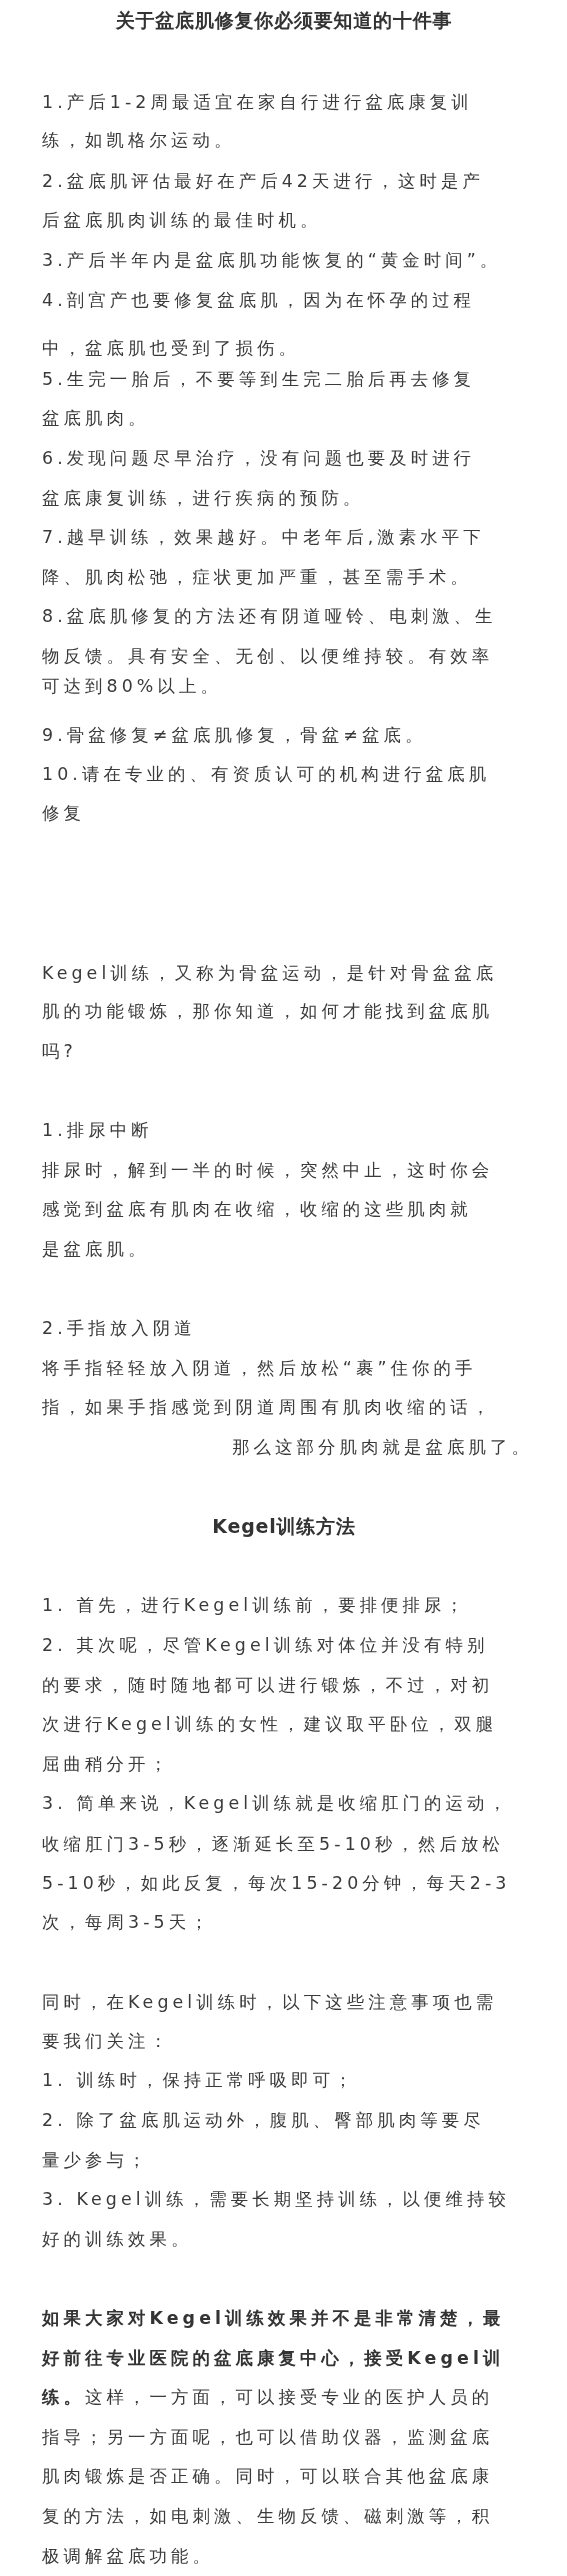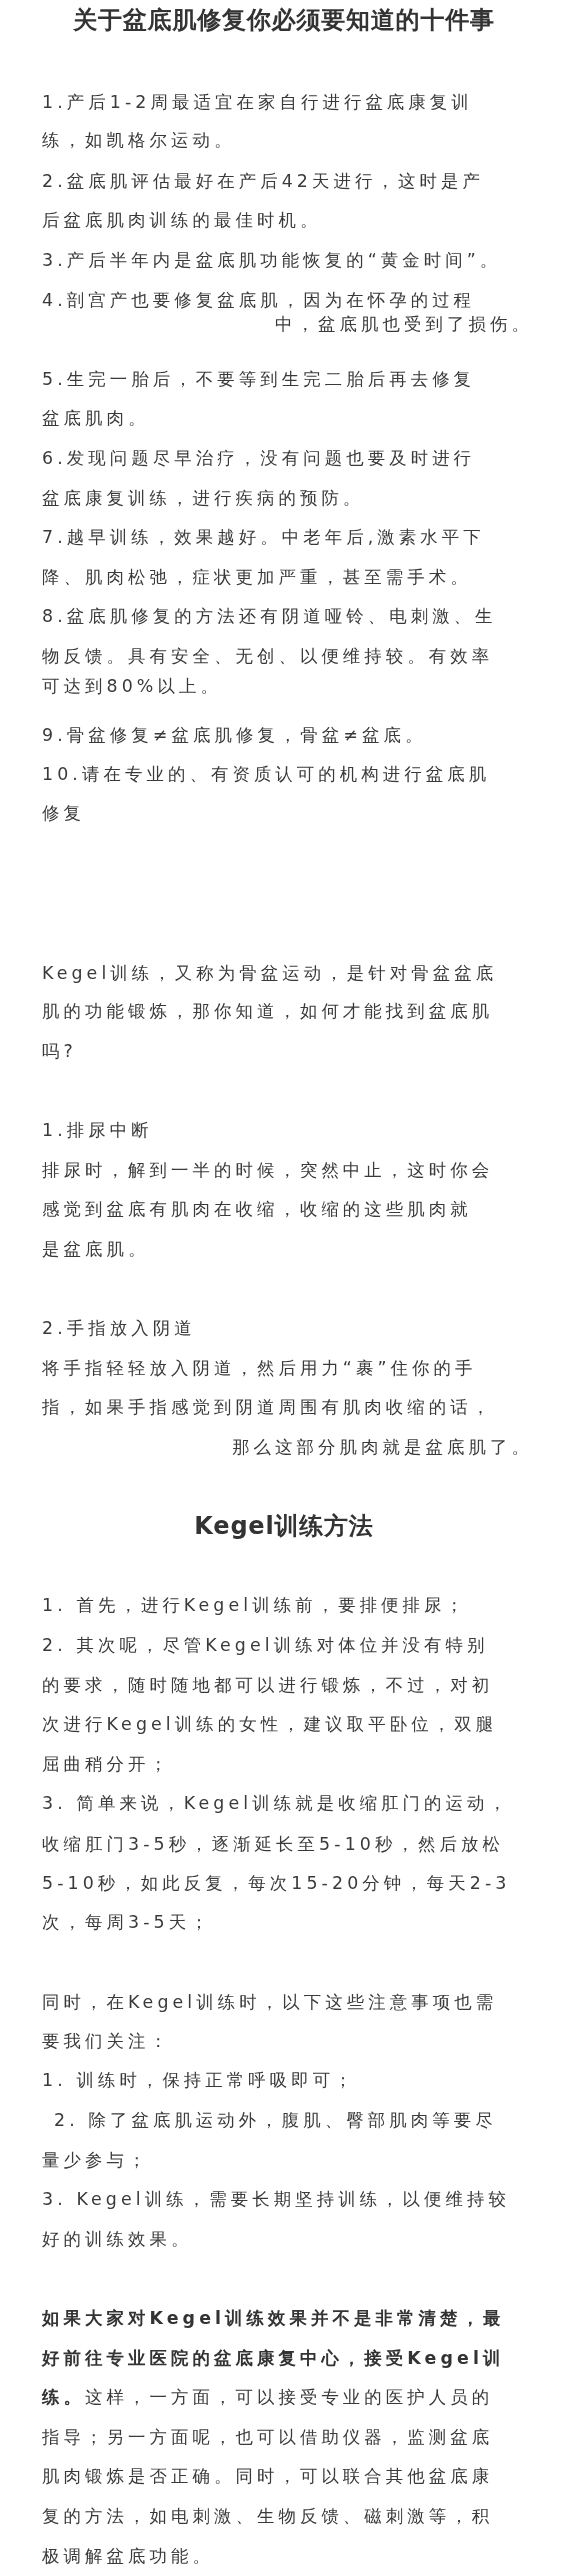--- a/index.html
+++ b/index.html
@@ -2,36 +2,36 @@
 <html style="font-size:12.7px"><head>
 <meta charset="utf-8">
 <style>
   html, body { margin: 0; padding: 0; background: #ffffff; }
   body { width: 568px; height: 2576px; position: relative; overflow: hidden;
          font-family: "DejaVu Sans", "Liberation Sans", sans-serif; color: #3a3a3a; }
   #article { position: absolute; left: 0; top: 0; width: 568px; height: 2576px; }
   .line { position: absolute; left: 42px; width: 491px; height: 40px; line-height: 40px;
           font-size: 17.4px; letter-spacing: 4.1px; white-space: nowrap; color: #3a3a3a; }
   .line.center { left: 0; width: 568px; text-align: center; letter-spacing: 0.8px; }
-  .heading { font-weight: bold; font-size: 24px; color: #333333; }
+  .heading { font-weight: bold; font-size: 19px; color: #333333; }
   .seg-bold { font-weight: bold; color: #333333; }
 </style>
 </head>
 <body>
 
 <main id="article">
   <h1 class="line center heading" style="top:0px;margin:0;">关于盆底肌修复你必须要知道的十件事</h1>
   <div id="sec0">
       <div class="line" style="top: 82px;"><span>1.产后1-2周最适宜在家自行进行盆底康复训</span></div>
       <div class="line" style="top: 120px;"><span>练，如凯格尔运动。</span></div>
       <div class="line" style="top: 161px;"><span>2.盆底肌评估最好在产后42天进行，这时是产</span></div>
       <div class="line" style="top: 200px;"><span>后盆底肌肉训练的最佳时机。</span></div>
       <div class="line" style="top: 240px;"><span>3.产后半年内是盆底肌功能恢复的“黄金时间”。</span></div>
       <div class="line" style="top: 280px;"><span>4.剖宫产也要修复盆底肌，因为在怀孕的过程</span></div>
-      <div class="line" style="top: 304px; text-align: right;"><span>中，盆底肌也受到了损伤。</span></div>
+      <div class="line" style="top: 328px;"><span>中，盆底肌也受到了损伤。</span></div>
       <div class="line" style="top: 359px;"><span>5.生完一胎后，不要等到生完二胎后再去修复</span></div>
       <div class="line" style="top: 398px;"><span>盆底肌肉。</span></div>
       <div class="line" style="top: 438px;"><span>6.发现问题尽早治疗，没有问题也要及时进行</span></div>
       <div class="line" style="top: 478px;"><span>盆底康复训练，进行疾病的预防。</span></div>
       <div class="line" style="top: 517px;"><span>7.越早训练，效果越好。中老年后,激素水平下</span></div>
       <div class="line" style="top: 557px;"><span>降、肌肉松弛，症状更加严重，甚至需手术。</span></div>
       <div class="line" style="top: 596px;"><span>8.盆底肌修复的方法还有阴道哑铃、电刺激、生</span></div>
       <div class="line" style="top: 636px;"><span>物反馈。具有安全、无创、以便维持较。有效率</span></div>
       <div class="line" style="top: 666px;"><span>可达到80%以上。</span></div>
       <div class="line" style="top: 715px;"><span>9.骨盆修复≠盆底肌修复，骨盆≠盆底。</span></div>
@@ -41,40 +41,40 @@
 
   <div id="sec1">
       <div class="line" style="top: 953px;"><span>Kegel训练，又称为骨盆运动，是针对骨盆盆底</span></div>
       <div class="line" style="top: 991px;"><span>肌的功能锻炼，那你知道，如何才能找到盆底肌</span></div>
       <div class="line" style="top: 1031px;"><span>吗?</span></div>
       <div class="line" style="top: 1110px;"><span>1.排尿中断</span></div>
       <div class="line" style="top: 1150px;"><span>排尿时，解到一半的时候，突然中止，这时你会</span></div>
       <div class="line" style="top: 1189px;"><span>感觉到盆底有肌肉在收缩，收缩的这些肌肉就</span></div>
       <div class="line" style="top: 1229px;"><span>是盆底肌。</span></div>
       <div class="line" style="top: 1308px;"><span>2.手指放入阴道</span></div>
-      <div class="line" style="top: 1348px;"><span>将手指轻轻放入阴道，然后用力“裹”住你的手</span></div>
+      <div class="line" style="top: 1348px;"><span>将手指轻轻放入阴道，然后放松“裹”住你的手</span></div>
       <div class="line" style="top: 1387px;"><span>指，如果手指感觉到阴道周围有肌肉收缩的话，</span></div>
       <div class="line" style="top: 1427px; text-align: right;"><span>那么这部分肌肉就是盆底肌了。</span></div>
     </div>
 
   <h2 class="line center heading" style="top:1506px;margin:0;">Kegel训练方法</h2>
   <div id="sec2">
       <div class="line" style="top: 1585px;"><span>1. 首先，进行Kegel训练前，要排便排尿；</span></div>
       <div class="line" style="top: 1625px;"><span>2. 其次呢，尽管Kegel训练对体位并没有特别</span></div>
       <div class="line" style="top: 1665px;"><span>的要求，随时随地都可以进行锻炼，不过，对初</span></div>
       <div class="line" style="top: 1704px;"><span>次进行Kegel训练的女性，建议取平卧位，双腿</span></div>
       <div class="line" style="top: 1744px;"><span>屈曲稍分开；</span></div>
       <div class="line" style="top: 1783px;"><span>3. 简单来说，Kegel训练就是收缩肛门的运动，</span></div>
       <div class="line" style="top: 1824px;"><span>收缩肛门3-5秒，逐渐延长至5-10秒，然后放松</span></div>
       <div class="line" style="top: 1863px;"><span>5-10秒，如此反复，每次15-20分钟，每天2-3</span></div>
       <div class="line" style="top: 1902px;"><span>次，每周3-5天；</span></div>
       <div class="line" style="top: 1982px;"><span>同时，在Kegel训练时，以下这些注意事项也需</span></div>
       <div class="line" style="top: 2021px;"><span>要我们关注：</span></div>
       <div class="line" style="top: 2060px;"><span>1. 训练时，保持正常呼吸即可；</span></div>
-      <div class="line" style="top: 2100px; margin-left: 12px;"><span>2. 除了盆底肌运动外，腹肌、臀部肌肉等要尽</span></div>
+      <div class="line" style="top: 2100px;"><span>2. 除了盆底肌运动外，腹肌、臀部肌肉等要尽</span></div>
       <div class="line" style="top: 2140px;"><span>量少参与；</span></div>
       <div class="line" style="top: 2179px;"><span>3. Kegel训练，需要长期坚持训练，以便维持较</span></div>
       <div class="line" style="top: 2219px;"><span>好的训练效果。</span></div>
       <div class="line" style="top: 2298px;"><span class="seg-bold">如果大家对Kegel训练效果并不是非常清楚，最</span></div>
       <div class="line" style="top: 2338px;"><span class="seg-bold">好前往专业医院的盆底康复中心，接受Kegel训</span></div>
       <div class="line" style="top: 2377px;"><span class="seg-bold">练。</span><span>这样，一方面，可以接受专业的医护人员的</span></div>
       <div class="line" style="top: 2417px;"><span>指导；另一方面呢，也可以借助仪器，监测盆底</span></div>
       <div class="line" style="top: 2456px;"><span>肌肉锻炼是否正确。同时，可以联合其他盆底康</span></div>
       <div class="line" style="top: 2496px;"><span>复的方法，如电刺激、生物反馈、磁刺激等，积</span></div>
       <div class="line" style="top: 2536px;"><span>极调解盆底功能。</span></div>

